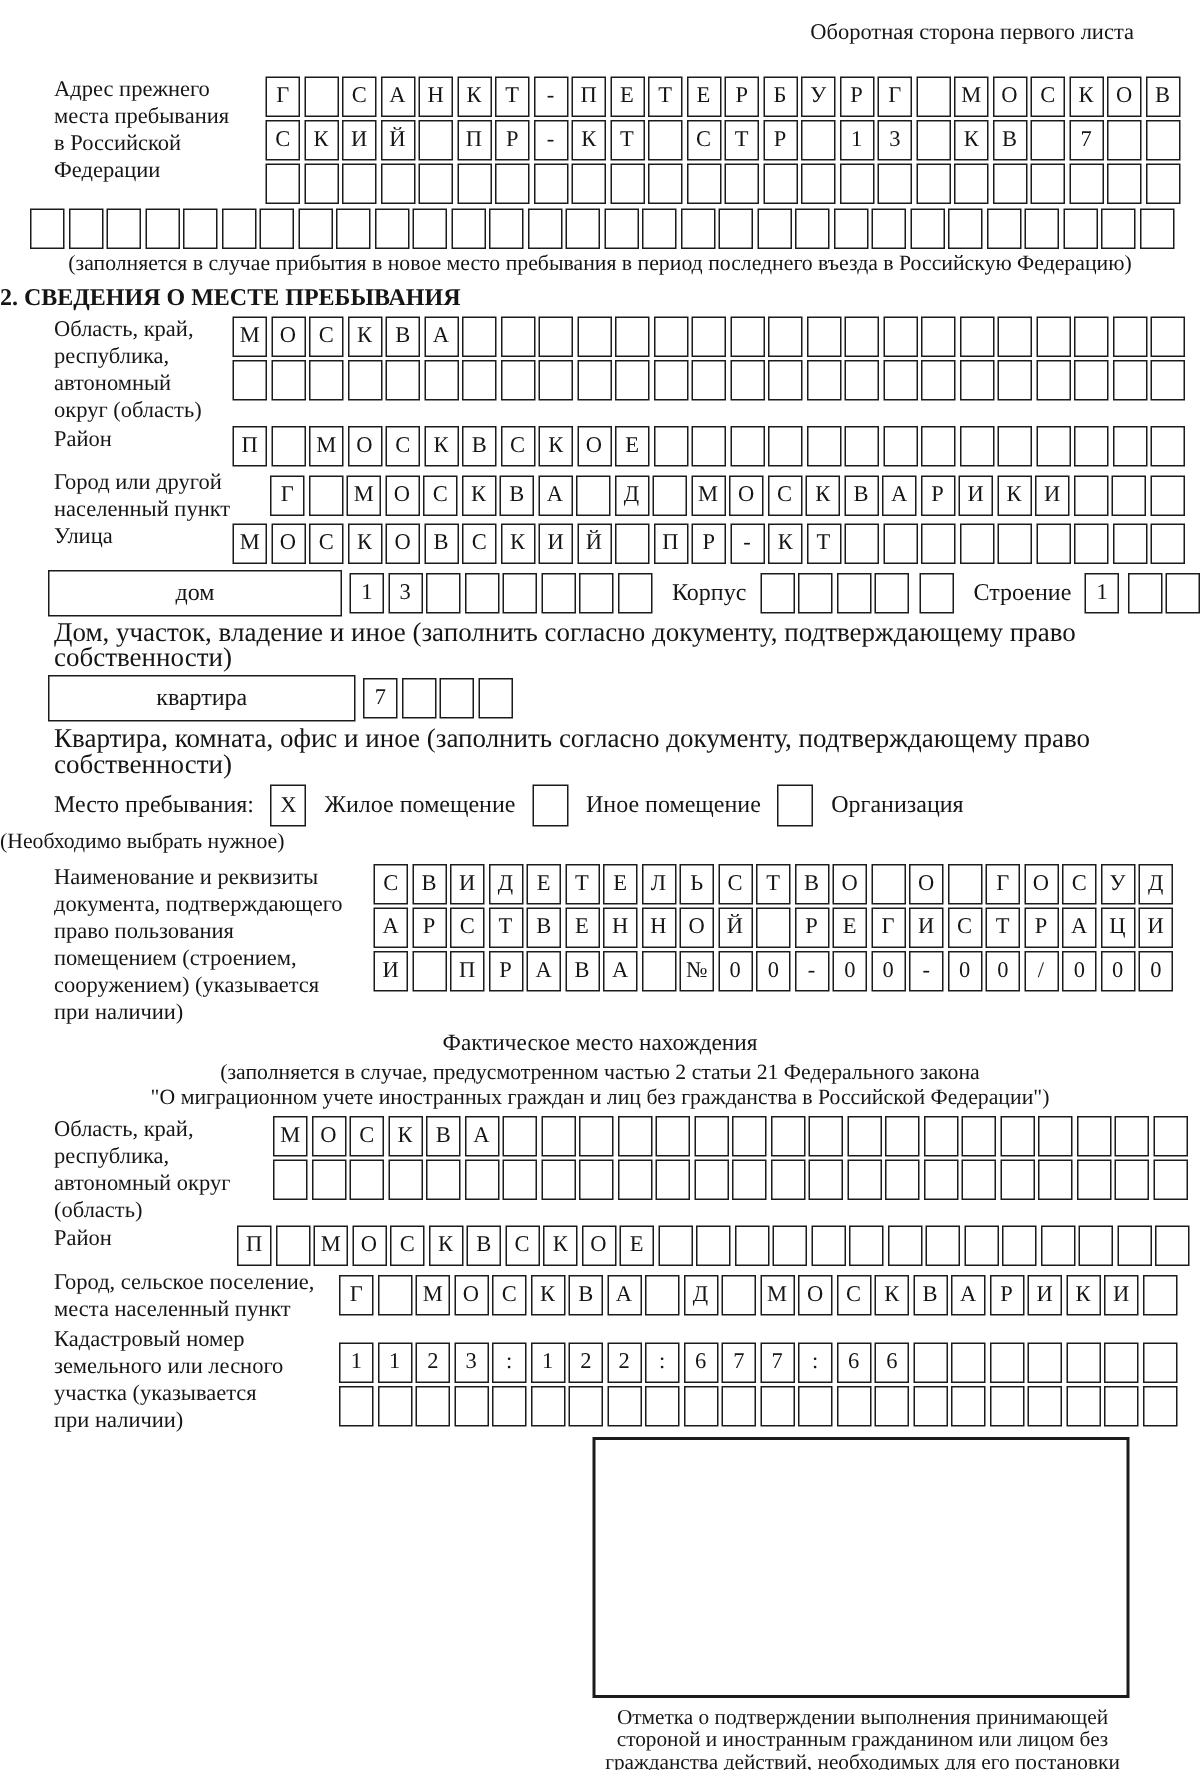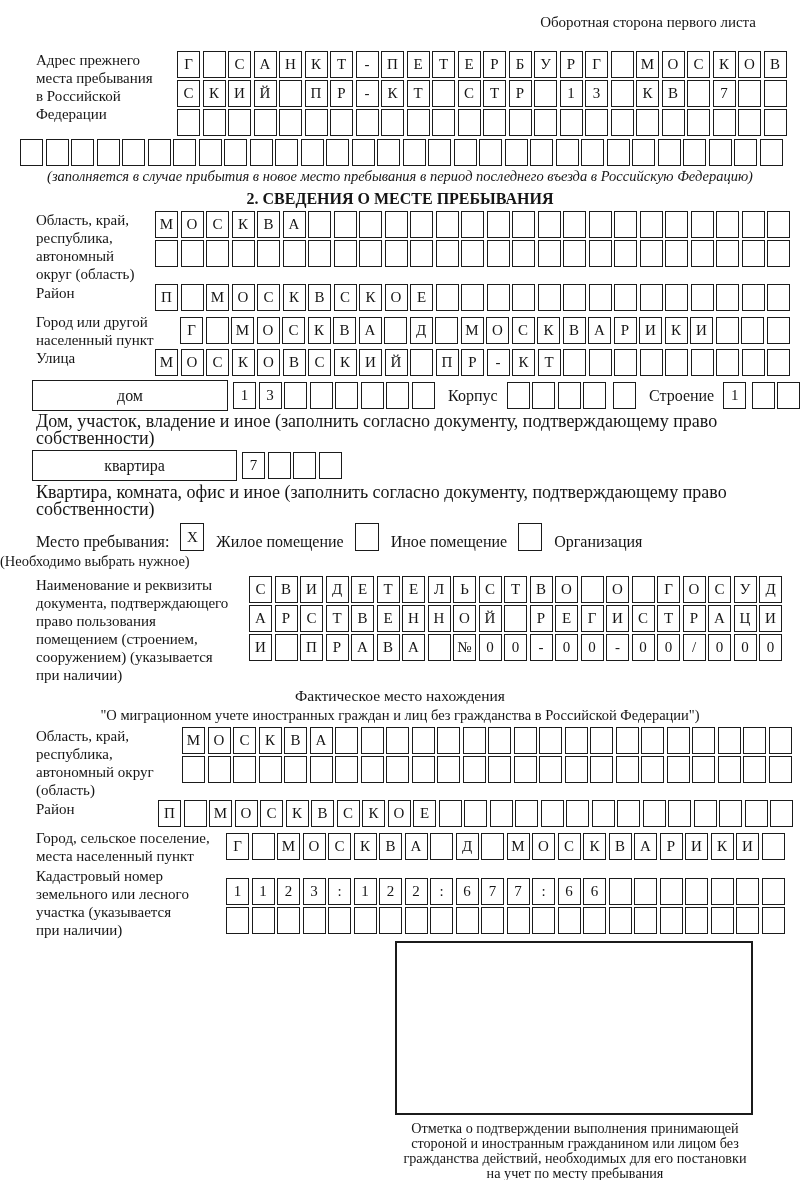--- a/index.html
+++ b/index.html
@@ -20,37 +20,37 @@
   .cellcol .cellrow{margin-bottom:2px;}
   
   .group{display:flex;align-items:flex-start;margin-left:36px;}
   .lbl{font-size:15px;line-height:18px;flex:0 0 auto;}
   .w141{width:141px}.w119{width:119px}.w144{width:144px}
   .w213{width:213px}.w146{width:146px}.w122{width:122px}.w190{width:190px}
   .pt4{padding-top:4px}.pt11{padding-top:11px}
   .s1{margin-top:20px;}
   .overflow-row{margin:1px 0 0 20px;}
   .caption{font-size:14.5px;line-height:17px;}
-  .center{text-align:center;margin-top:2px;font-style:italic;}
+  .center{text-align:center;margin-top:2px;}
   .left36{margin:2px 0 0 36px;font-size:18px;}
-  .sec-title{font-weight:bold;text-align:center;font-size:16px;line-height:20px;margin-top:4px;}
+  .sec-title{font-weight:bold;font-size:16px;line-height:20px;margin-top:4px;}
   .mt1{margin-top:1px}.mt2{margin-top:2px}.mt3{margin-top:3px}
   .mt4{margin-top:4px}.mt6{margin-top:6px}
   
   .house-row{display:flex;align-items:center;margin-left:32px;}
   .named-box{
     box-sizing:border-box;border:1.8px solid #1b1b1b;height:31px;flex:0 0 auto;
     display:flex;align-items:center;justify-content:center;font-size:16px;margin-right:5px;
   }
   .dom-box{width:196px;}
   .kvartira-box{width:205px;}
   .inline-lbl{font-size:16px;margin:0 9px 0 11px;flex:0 0 auto;}
   .ml4{margin-left:4px}.ml3{margin-left:3px}
   
-  .stay-row{display:flex;align-items:flex-end;margin:5px 0 0 36px;font-size:16px;}
+  .stay-row{display:flex;align-items:center;margin:5px 0 0 36px;font-size:16px;}
   .checkbox{
     box-sizing:border-box;flex:0 0 auto;width:24px;height:28px;
     border:1.8px solid #1b1b1b;display:flex;align-items:center;justify-content:center;
     font-size:15px;margin:0 12px 0 11px;
   }
   .opt{flex:0 0 auto;}
   .stay-note{width:680px;font-size:14.5px;margin-top:2px;}
   .fact-title{font-weight:normal;text-align:center;font-size:15.5px;line-height:19px;margin-top:2px;}
   .fact-notes{text-align:center;font-size:14.5px;margin-top:2px;}
   .fact-notes div{line-height:17px;}
@@ -483,20 +483,21 @@
           <span class="cell">/</span>
           <span class="cell">0</span>
           <span class="cell">0</span>
           <span class="cell">0</span>
         </div>
     </div>
   </div>
 
   <div class="fact-title">Фактическое место нахождения</div>
   <div class="fact-notes">
+      <div>(заполняется в случае, предусмотренном частью 2 статьи 21 Федерального закона</div>
       <div>"О миграционном учете иностранных граждан и лиц без гражданства в Российской Федерации")</div>
     </div>
 
   <div class="group mt3">
     <div class="lbl w146">
         <div>Область, край,</div>
         <div>республика,</div>
         <div>автономный округ</div>
         <div>(область)</div>
       </div>

